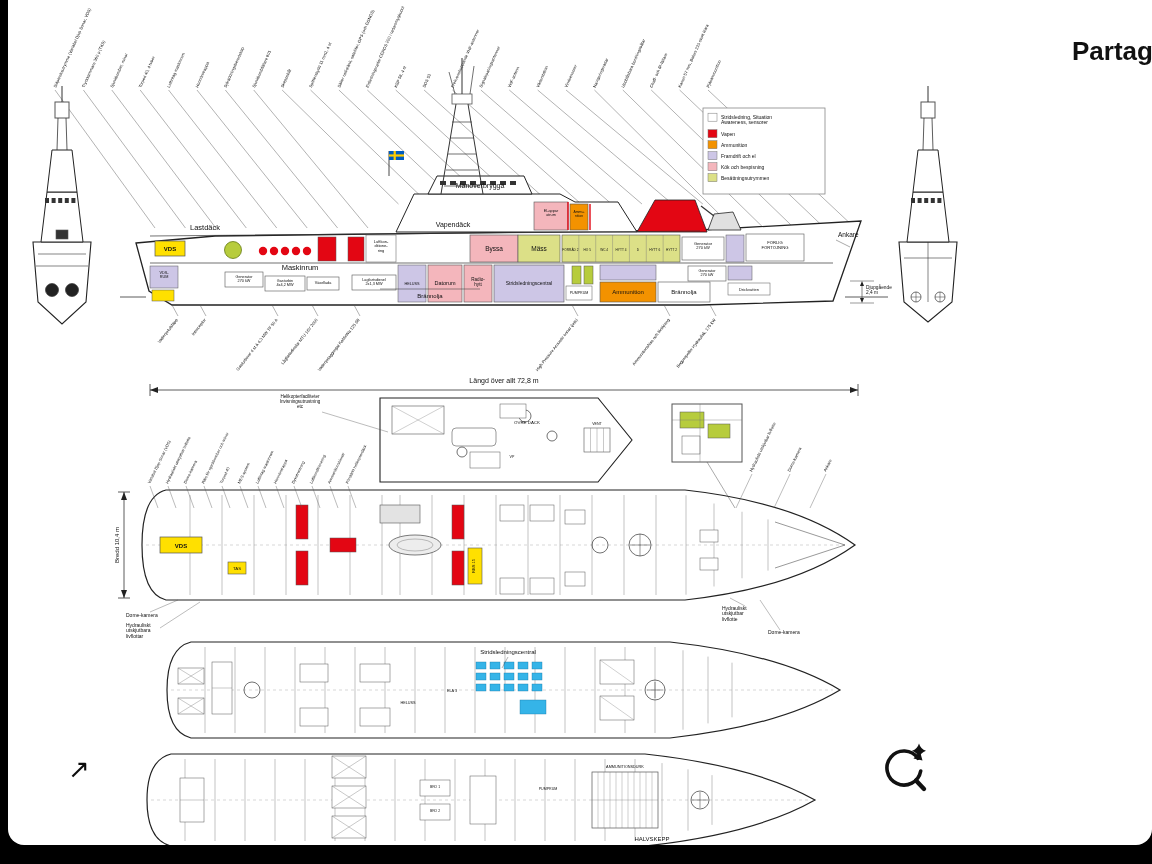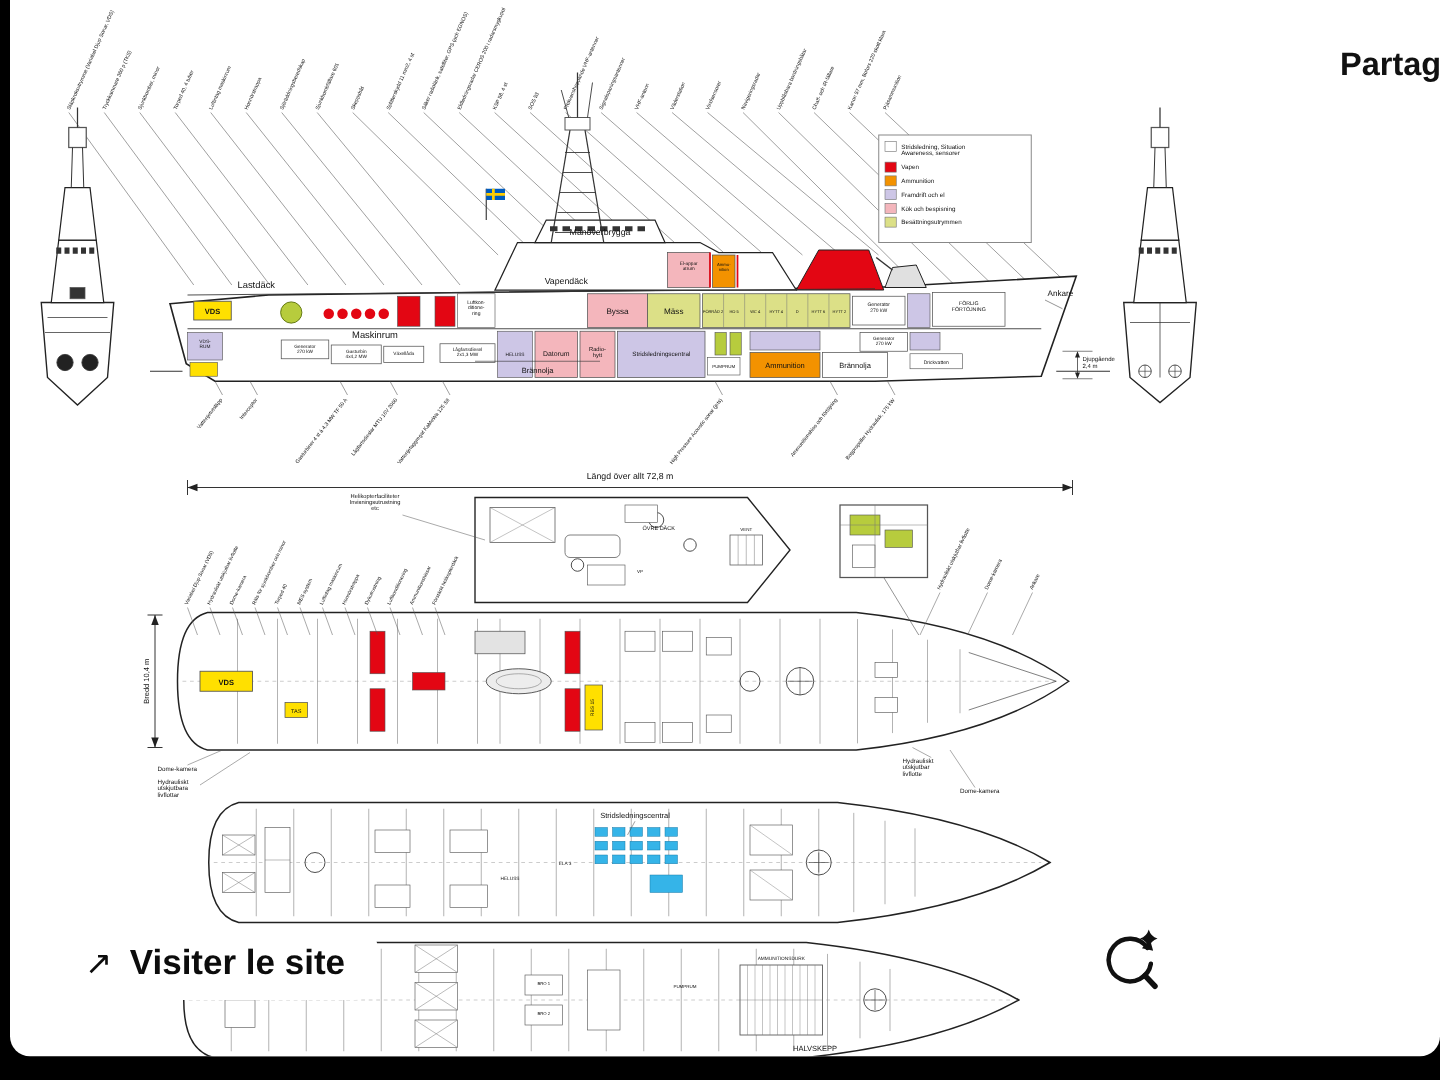--- a/index.html
+++ b/index.html
@@ -495,21 +495,20 @@
       <text x="435" y="812" font-size="3.4" fill="#111" text-anchor="middle">BRO 2</text>
       <text x="652" y="841" font-size="6" fill="#111" text-anchor="middle">HALVSKEPP</text>
     </svg>
 
   <div class="share">
     <span>Partager</span>
   </div>
 
   <div class="visit">
     <span class="arrow">↗</span>
-    <span>Visiter le site</span>
   </div>
 
   <div class="imgsearch">
     <svg width="56" height="56" viewBox="0 0 56 56">
       <path d="M43.9 18.3 A17 17 0 1 0 46.7 31" fill="none" stroke="#111" stroke-width="3.6" stroke-linecap="round"></path>
       <path d="M48.5 20.5 L39.5 18.5 L46 11.5 Z" fill="#111"></path>
       <path d="M45 3.5 Q46.6 9 52 10.8 Q46.6 12.6 45 18 Q43.4 12.6 38 10.8 Q43.4 9 45 3.5 Z" fill="#111"></path>
       <line x1="42" y1="40.5" x2="50" y2="49" stroke="#111" stroke-width="4.4" stroke-linecap="round"></line>
     </svg>
   </div>

